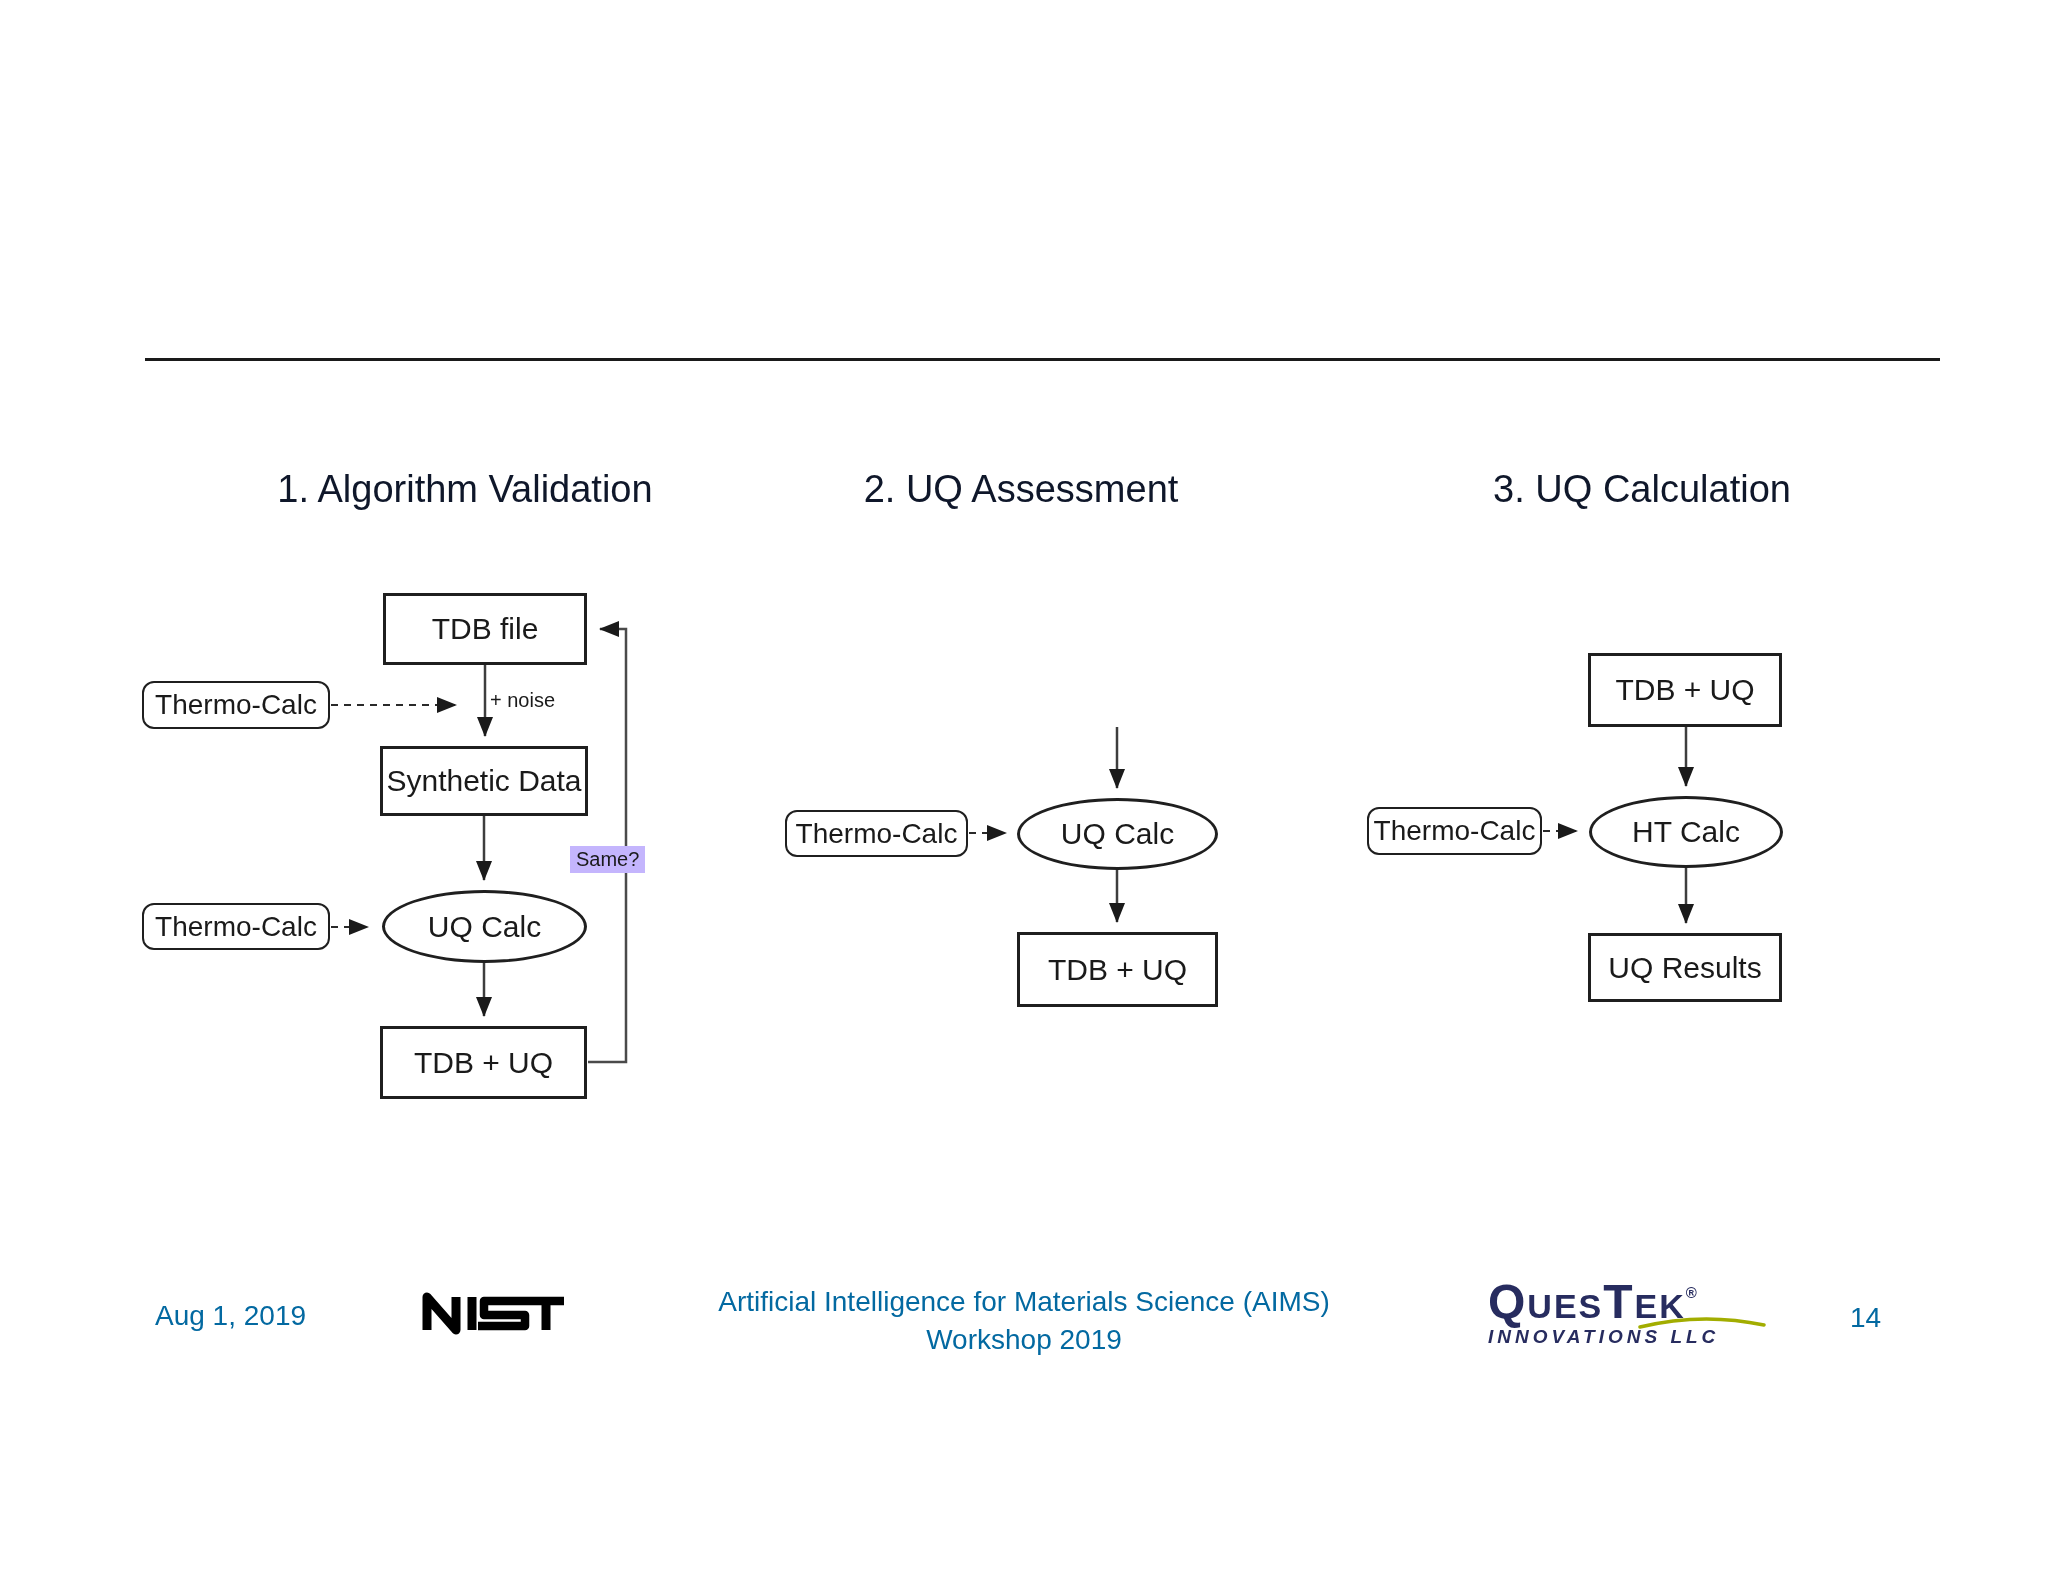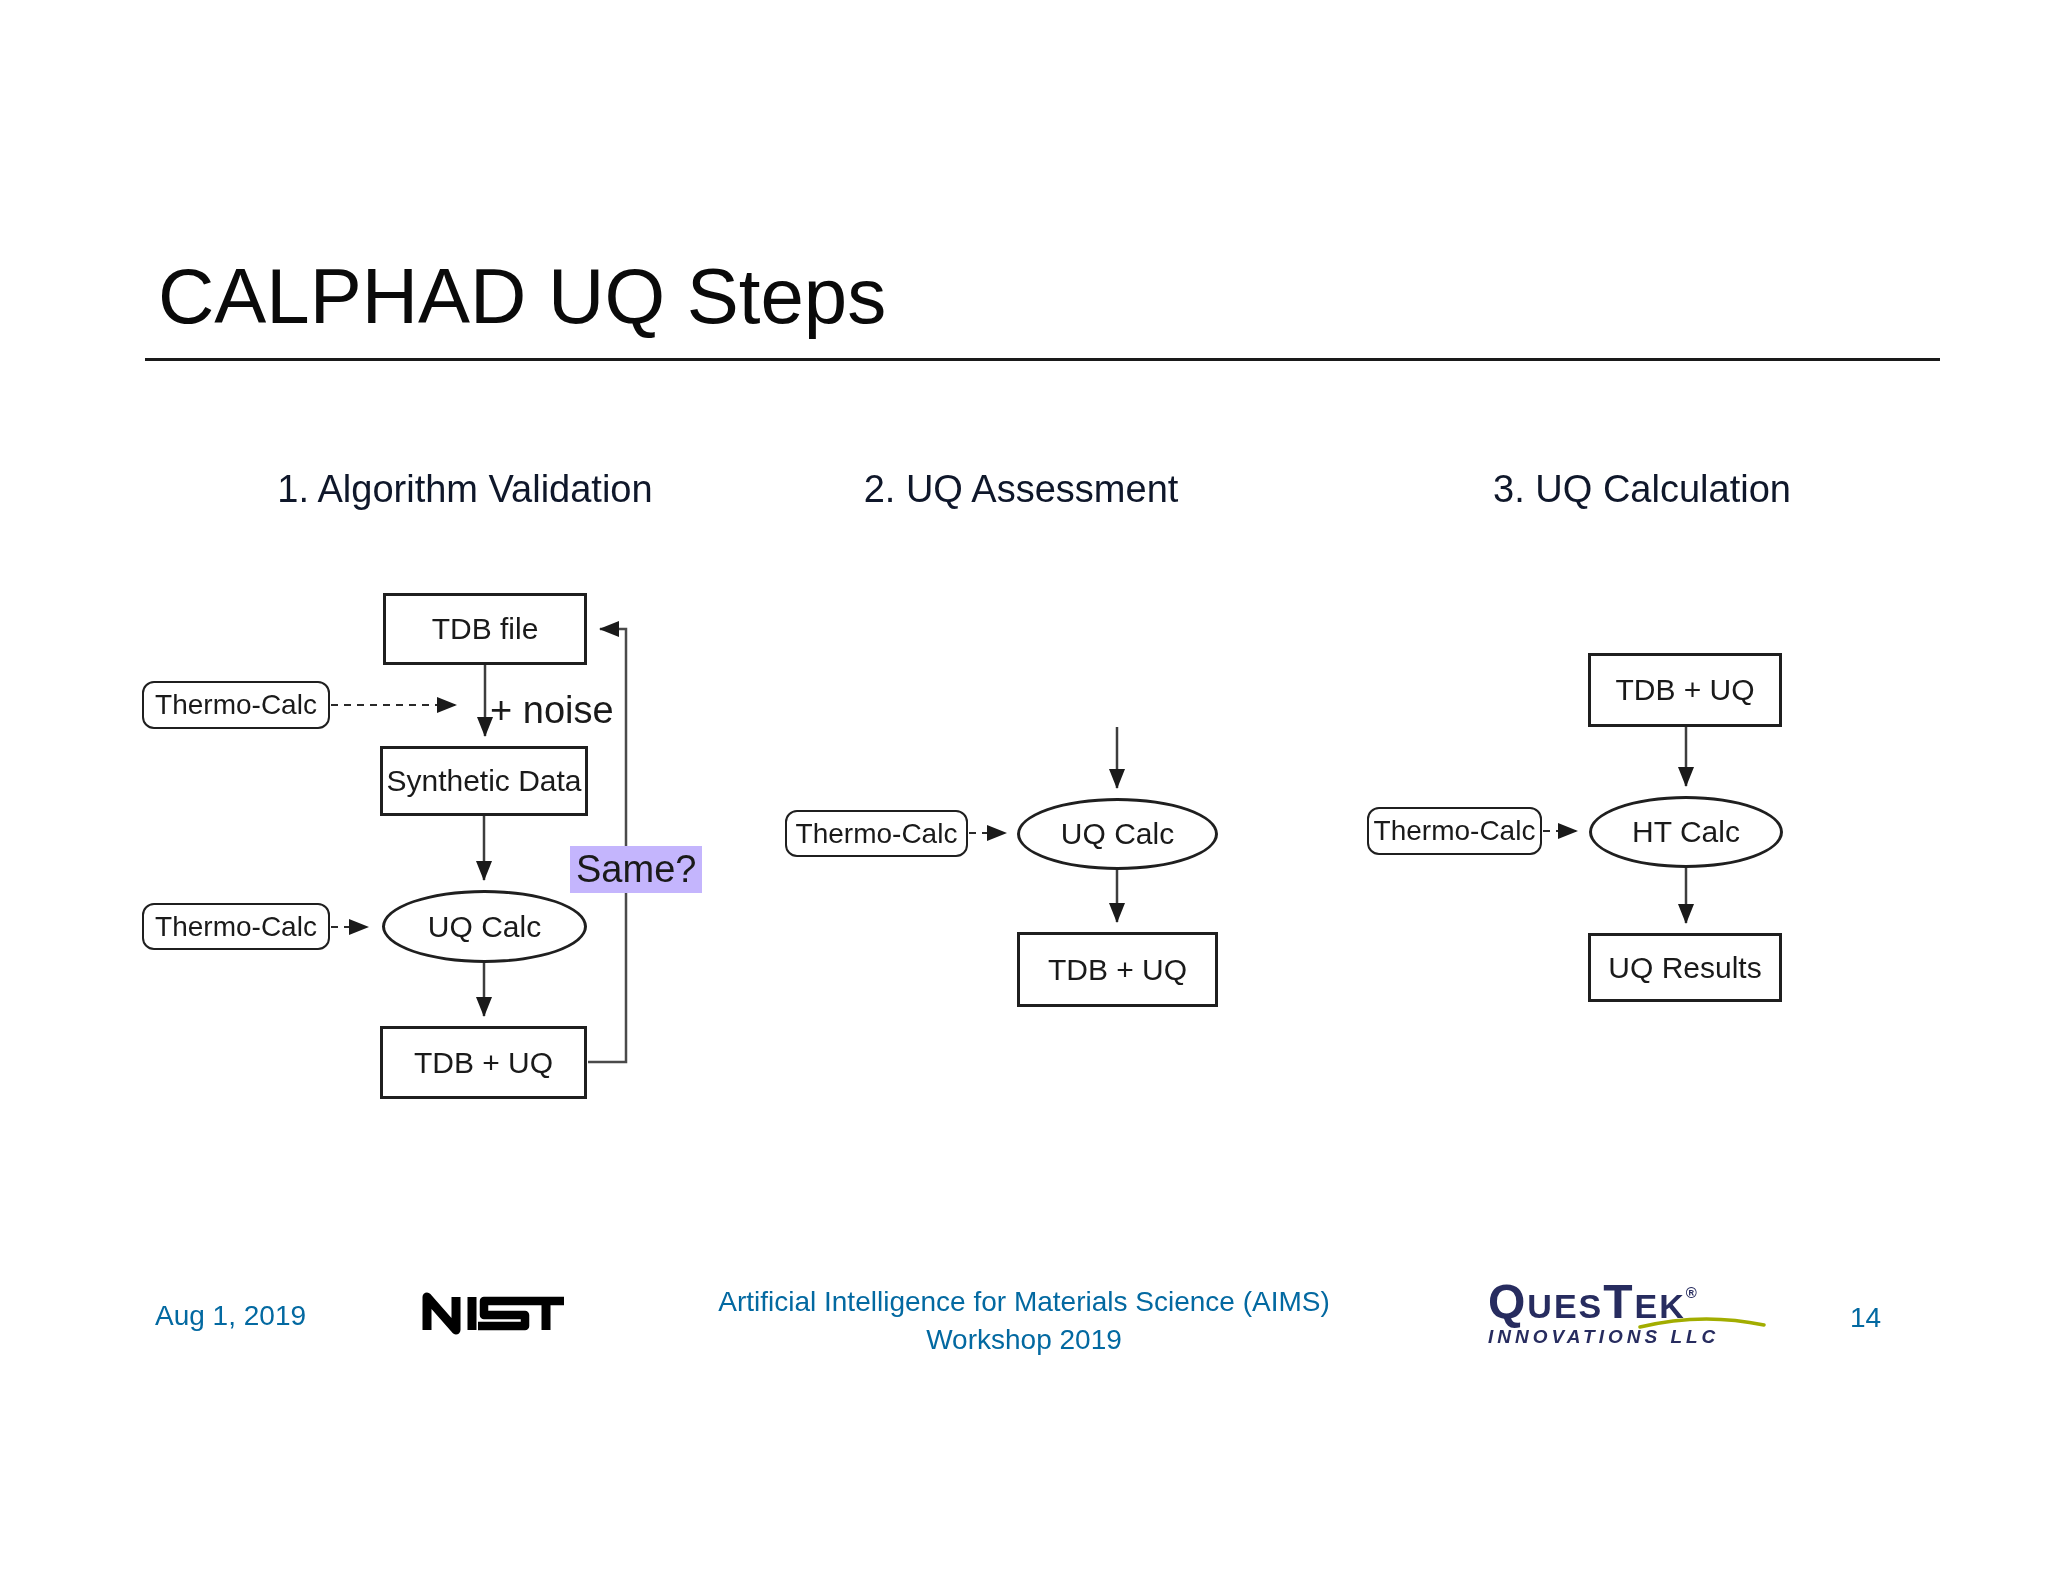--- a/index.html
+++ b/index.html
@@ -28,21 +28,21 @@
     display:flex;align-items:center;justify-content:center;
     background:#ffffff;color:#1a1a1a;
     font-size:30px;white-space:nowrap;
     z-index:2;
     text-align:center;
   }
   .rect{border:3px solid #1f1f1f;}
   .rounded{border:2.5px solid #1f1f1f;border-radius:12px;font-size:28px;}
   .ellipse{border:3px solid #1f1f1f;border-radius:50%;}
   .free-label{
-    z-index:2;color:#1a1a1a;font-size:38px;white-space:nowrap;
+    z-index:2;color:#1a1a1a;font-size:20px;white-space:nowrap;
   }
   .same-label{background:#c4b5fd;padding:2px 6px;margin-top:8px;}
   .arrow-layer{left:0;top:0;z-index:1;}
   .footer-gray{color:#0369a1;font-size:28px;white-space:nowrap;}
   .footer-center{width:700px;text-align:center;line-height:38px;}
   .questek{width:290px;color:#272c5f;}
   .questek-name{
     font-size:48px;font-weight:bold;font-variant:small-caps;
     letter-spacing:2px;line-height:1;white-space:nowrap;
   }
@@ -51,21 +51,20 @@
     font-size:19px;font-weight:bold;letter-spacing:4px;
     margin-top:0;white-space:nowrap;font-style:italic;
   }
   .questek-swoosh{position:absolute;left:150px;top:38px;}
 </style>
 </head>
 <body>
 
 <div class="slide">
 
-  <div class="abs title">CALPHAD UQ Steps</div>
   <div class="abs title-rule"></div>
 
   <div class="abs col-heading" style="left:265px;">1. Algorithm Validation</div>
   <div class="abs col-heading" style="left:821px;">2. UQ Assessment</div>
   <div class="abs col-heading" style="left:1442px;">3. UQ Calculation</div>
 
   <svg class="abs arrow-layer" width="2048" height="1582" viewBox="0 0 2048 1582">
     <defs>
       <marker id="ah" markerUnits="userSpaceOnUse" markerWidth="20" markerHeight="16" refX="19" refY="8" orient="auto">
         <path d="M0,0 L20,8 L0,16 Z" fill="#1a1a1a"></path>

